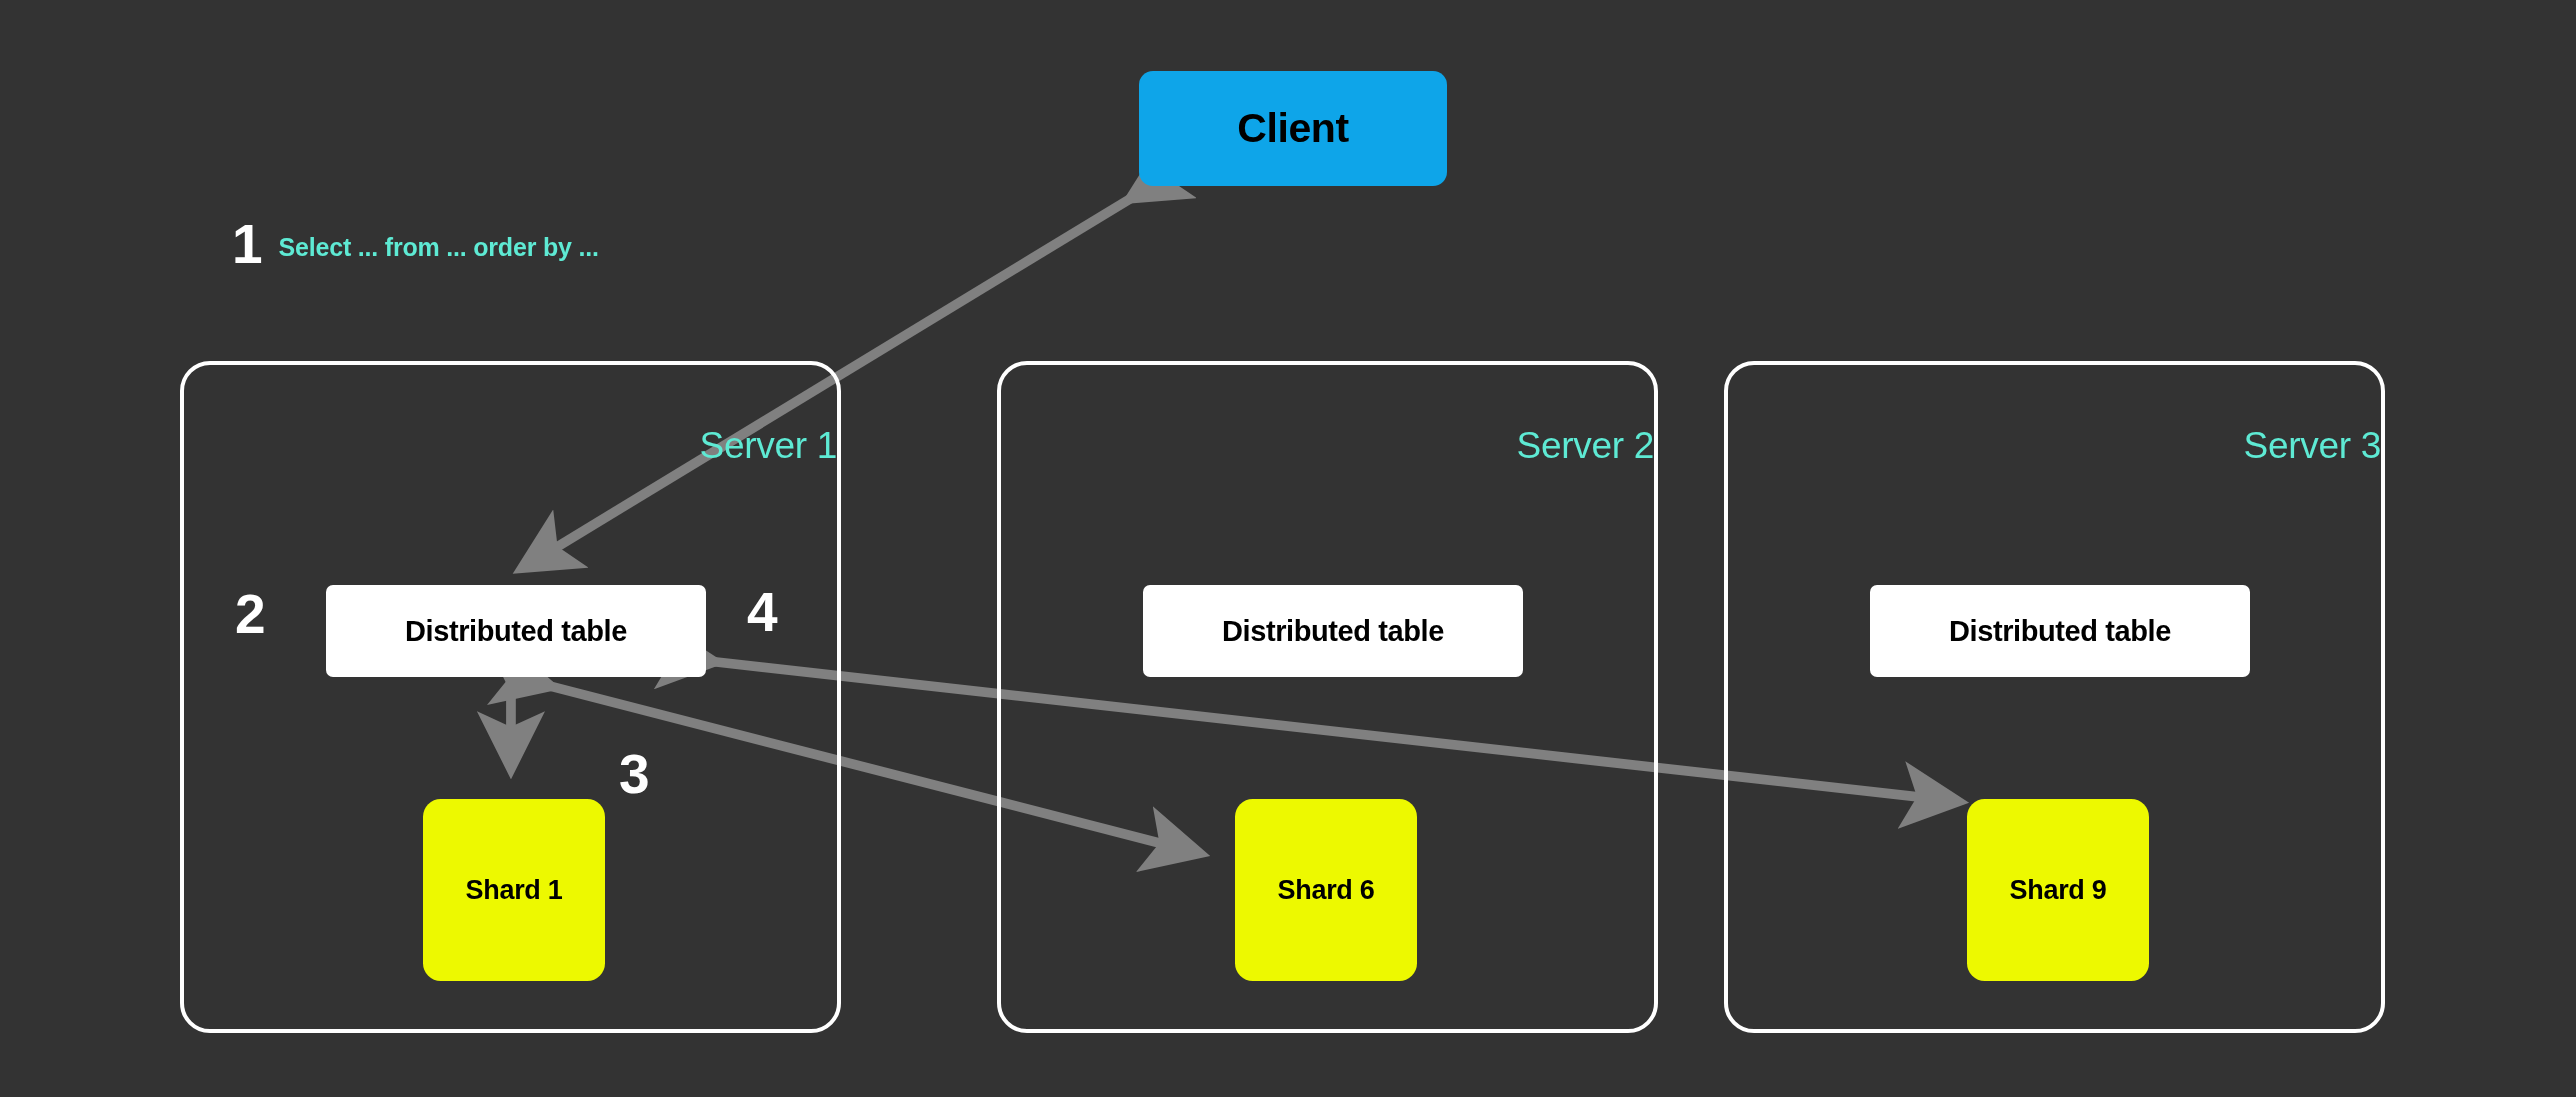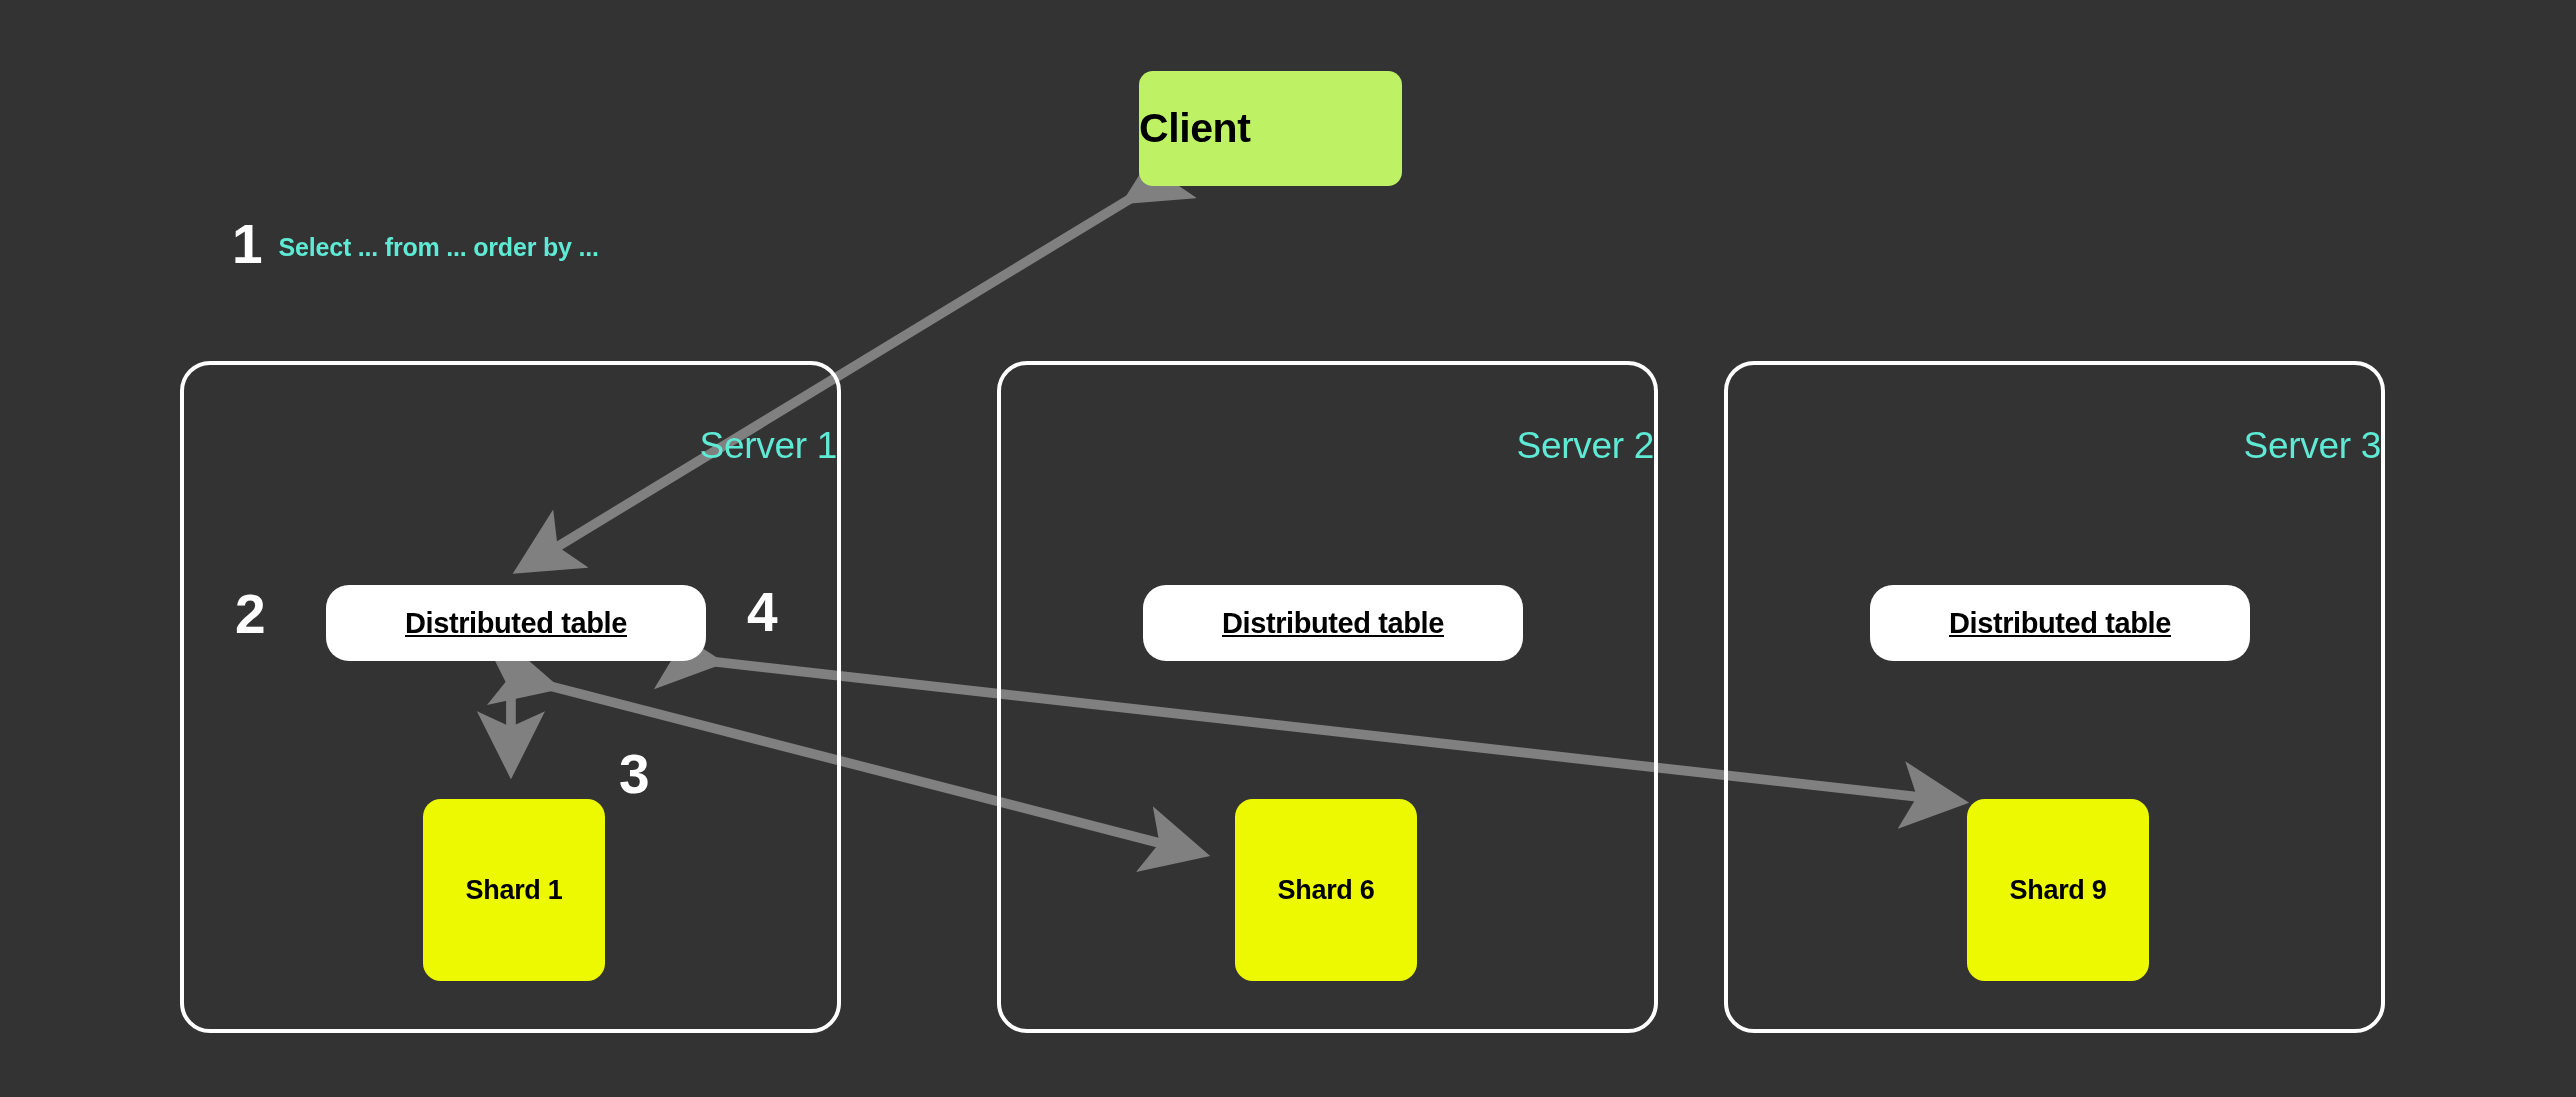--- a/index.html
+++ b/index.html
@@ -24,26 +24,27 @@
     width: 2576px;
     height: 1098px;
     pointer-events: none;
   }
 
   
   .client-box {
     position: absolute;
     left: 1139px;
     top: 71px;
-    width: 263px;
+    width: 308px;
     height: 115px;
-    background: #bef264;
+    background: #0ea5e9;
     border-radius: 14px;
     display: flex;
     align-items: center;
+    justify-content: center;
   }
   .client-label {
     color: #000000;
     font-size: 41px;
     font-weight: 700;
     letter-spacing: -0.4px;
   }
 
   
   .step1-row {
@@ -91,27 +92,26 @@
     color: #5eead4;
     font-size: 37px;
     font-weight: 400;
     letter-spacing: -0.3px;
   }
 
   
   .dist-table {
     position: absolute;
     top: 220px;
-    height: 76px;
+    height: 92px;
     background: #ffffff;
-    border-radius: 23px;
+    border-radius: 7px;
     display: flex;
     align-items: center;
     justify-content: center;
-    text-decoration: underline;
   }
   #server-1 .dist-table { left: 142px; width: 380px; }
   #server-2 .dist-table { left: 142px; width: 380px; }
   #server-3 .dist-table { left: 142px; width: 380px; }
   .dist-table-label {
     color: #000000;
     font-size: 29px;
     font-weight: 700;
     letter-spacing: -0.4px;
   }

